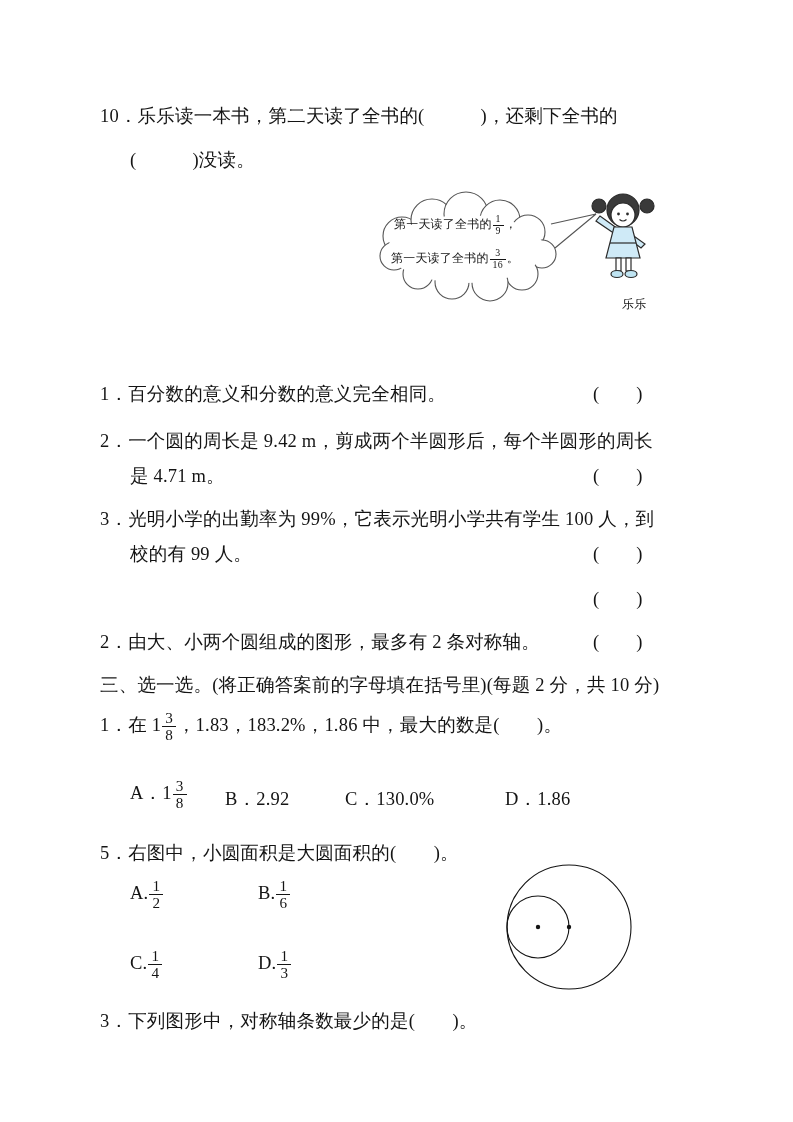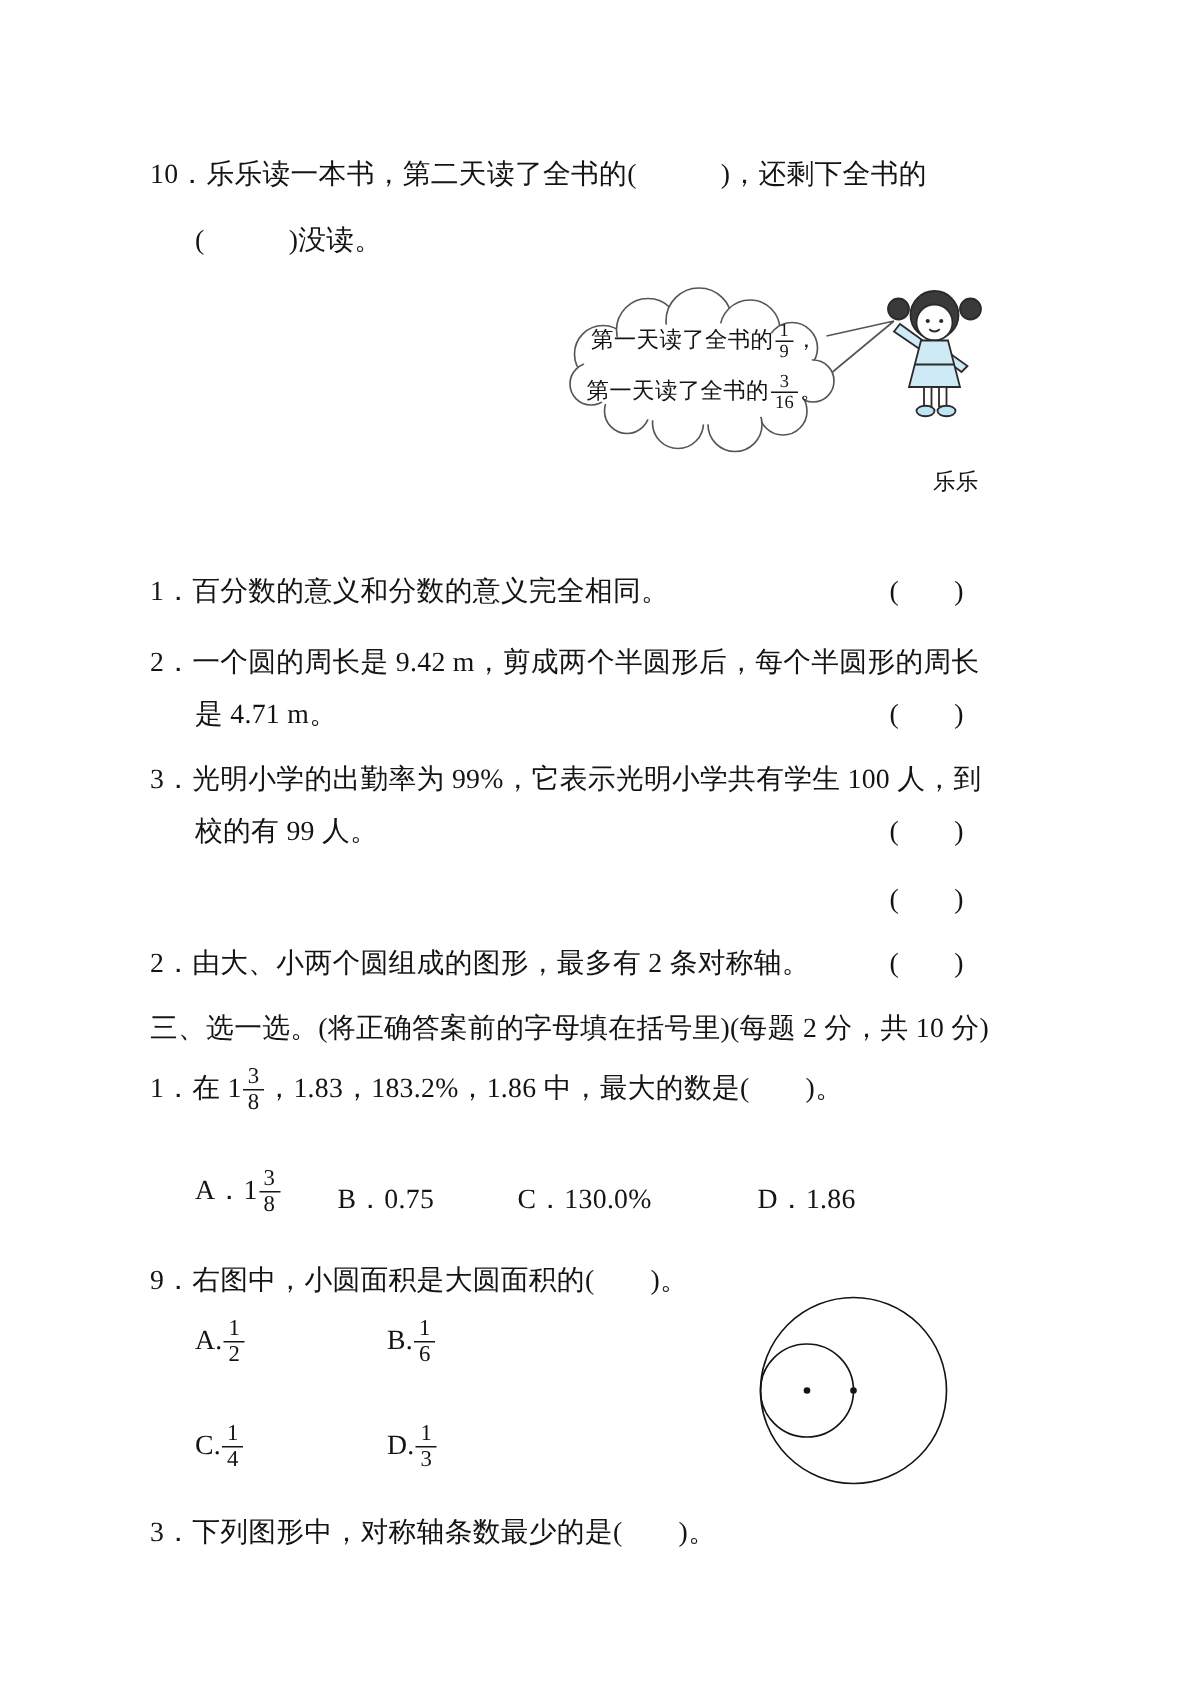--- a/index.html
+++ b/index.html
@@ -2,21 +2,21 @@
 <html><head>
 <meta charset="utf-8">
 <style>
   html,body{margin:0;padding:0;background:#ffffff;}
   .page{
     position:relative;width:793px;height:1122px;background:#fff;
     font-family:"Liberation Serif","DejaVu Serif",serif;color:#141414;
     overflow:hidden;
   }
   .t{position:absolute;font-size:18.5px;white-space:nowrap;letter-spacing:.2px;}
-  .small{font-size:15px;}
+  .small{font-size:12px;}
   .paren{position:absolute;font-size:18.5px;white-space:nowrap;}
   .frac{display:inline-block;vertical-align:middle;text-align:center;line-height:1.08;font-size:.82em;margin:0 1px;}
   .frac .num{display:block;padding:0 3px;border-bottom:1.3px solid #141414;}
   .frac .den{display:block;padding:0 3px;}
   svg{display:block;position:absolute;}
 </style>
 </head>
 <body>
 
 <div class="page">
@@ -62,21 +62,21 @@
       <polygon points="28,44 9,31 13,26 31,39" fill="#cfeaf7"></polygon>
       <polygon points="44,44 58,54 54,58 42,49" fill="#cfeaf7"></polygon>
       <path d="M27 37 L45 37 L53 68 L19 68 Z" fill="#cfeaf7"></path>
       <path d="M23 53 L49 53"></path>
       <rect x="29" y="68" width="5" height="13" fill="#fff"></rect>
       <rect x="39" y="68" width="5" height="13" fill="#fff"></rect>
       <ellipse cx="30" cy="84" rx="6" ry="3.5" fill="#bfe4f2"></ellipse>
       <ellipse cx="44" cy="84" rx="6" ry="3.5" fill="#bfe4f2"></ellipse>
     </g>
   </svg>
-  <div class="t small" style="left:622px;top:312px">乐乐</div>
+  <div class="t small" style="left:622px;top:296px">乐乐</div>
 
 
   <div class="t" style="left:100px;top:381px">1．百分数的意义和分数的意义完全相同。</div>
   <div class="paren" style="left:593px;top:381px">(　　)</div>
 
   <div class="t" style="left:100px;top:428px">2．一个圆的周长是 9.42 m，剪成两个半圆形后，每个半圆形的周长</div>
   <div class="t" style="left:130px;top:463px">是 4.71 m。</div>
   <div class="paren" style="left:593px;top:463px">(　　)</div>
 
   <div class="t" style="left:100px;top:506px">3．光明小学的出勤率为 99%，它表示光明小学共有学生 100 人，到</div>
@@ -90,25 +90,25 @@
 
   <div class="t" style="left:100px;top:672px">三、选一选。(将正确答案前的字母填在括号里)(每题 2 分，共 10 分)</div>
 
   <div class="t" style="left:100px;top:710px">
     <span>1．在 1</span><span class="frac"><span class="num">3</span><span class="den">8</span></span><span>，1.83，183.2%，1.86 中，最大的数是(　　)。</span>
   </div>
 
   <div class="t" style="left:130px;top:778px">
     <span>A．1</span><span class="frac"><span class="num">3</span><span class="den">8</span></span>
   </div>
-  <div class="t" style="left:225px;top:786px">B．0.75</div>
+  <div class="t" style="left:225px;top:786px">B．2.92</div>
   <div class="t" style="left:345px;top:786px">C．130.0%</div>
   <div class="t" style="left:505px;top:786px">D．1.86</div>
 
-  <div class="t" style="left:100px;top:840px">9．右图中，小圆面积是大圆面积的(　　)。</div>
+  <div class="t" style="left:100px;top:840px">5．右图中，小圆面积是大圆面积的(　　)。</div>
 
   <div class="t" style="left:130px;top:878px">
     <span>A.</span><span class="frac"><span class="num">1</span><span class="den">2</span></span>
   </div>
   <div class="t" style="left:258px;top:878px">
     <span>B.</span><span class="frac"><span class="num">1</span><span class="den">6</span></span>
   </div>
   <div class="t" style="left:130px;top:948px">
     <span>C.</span><span class="frac"><span class="num">1</span><span class="den">4</span></span>
   </div>

